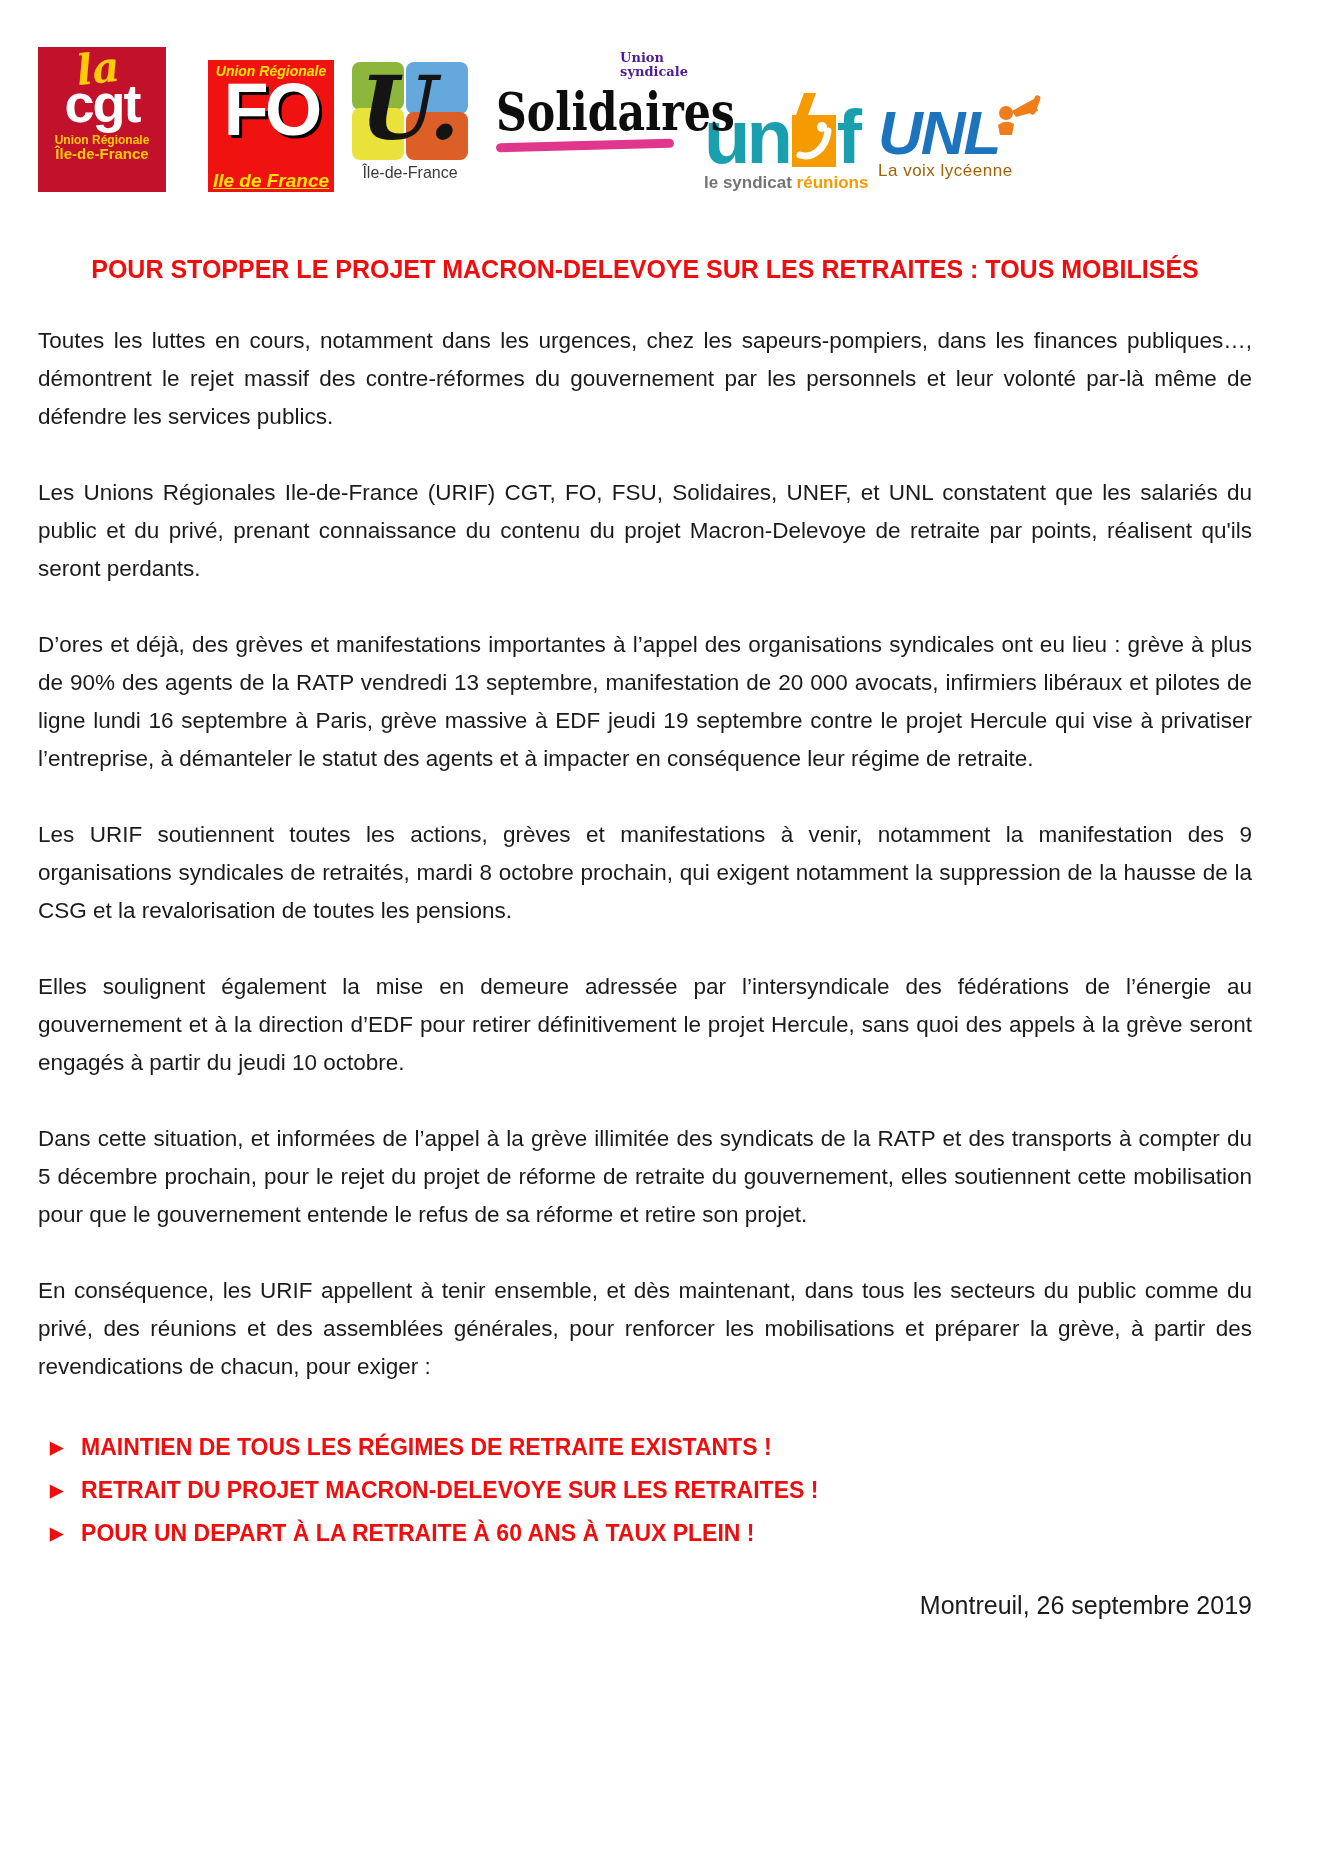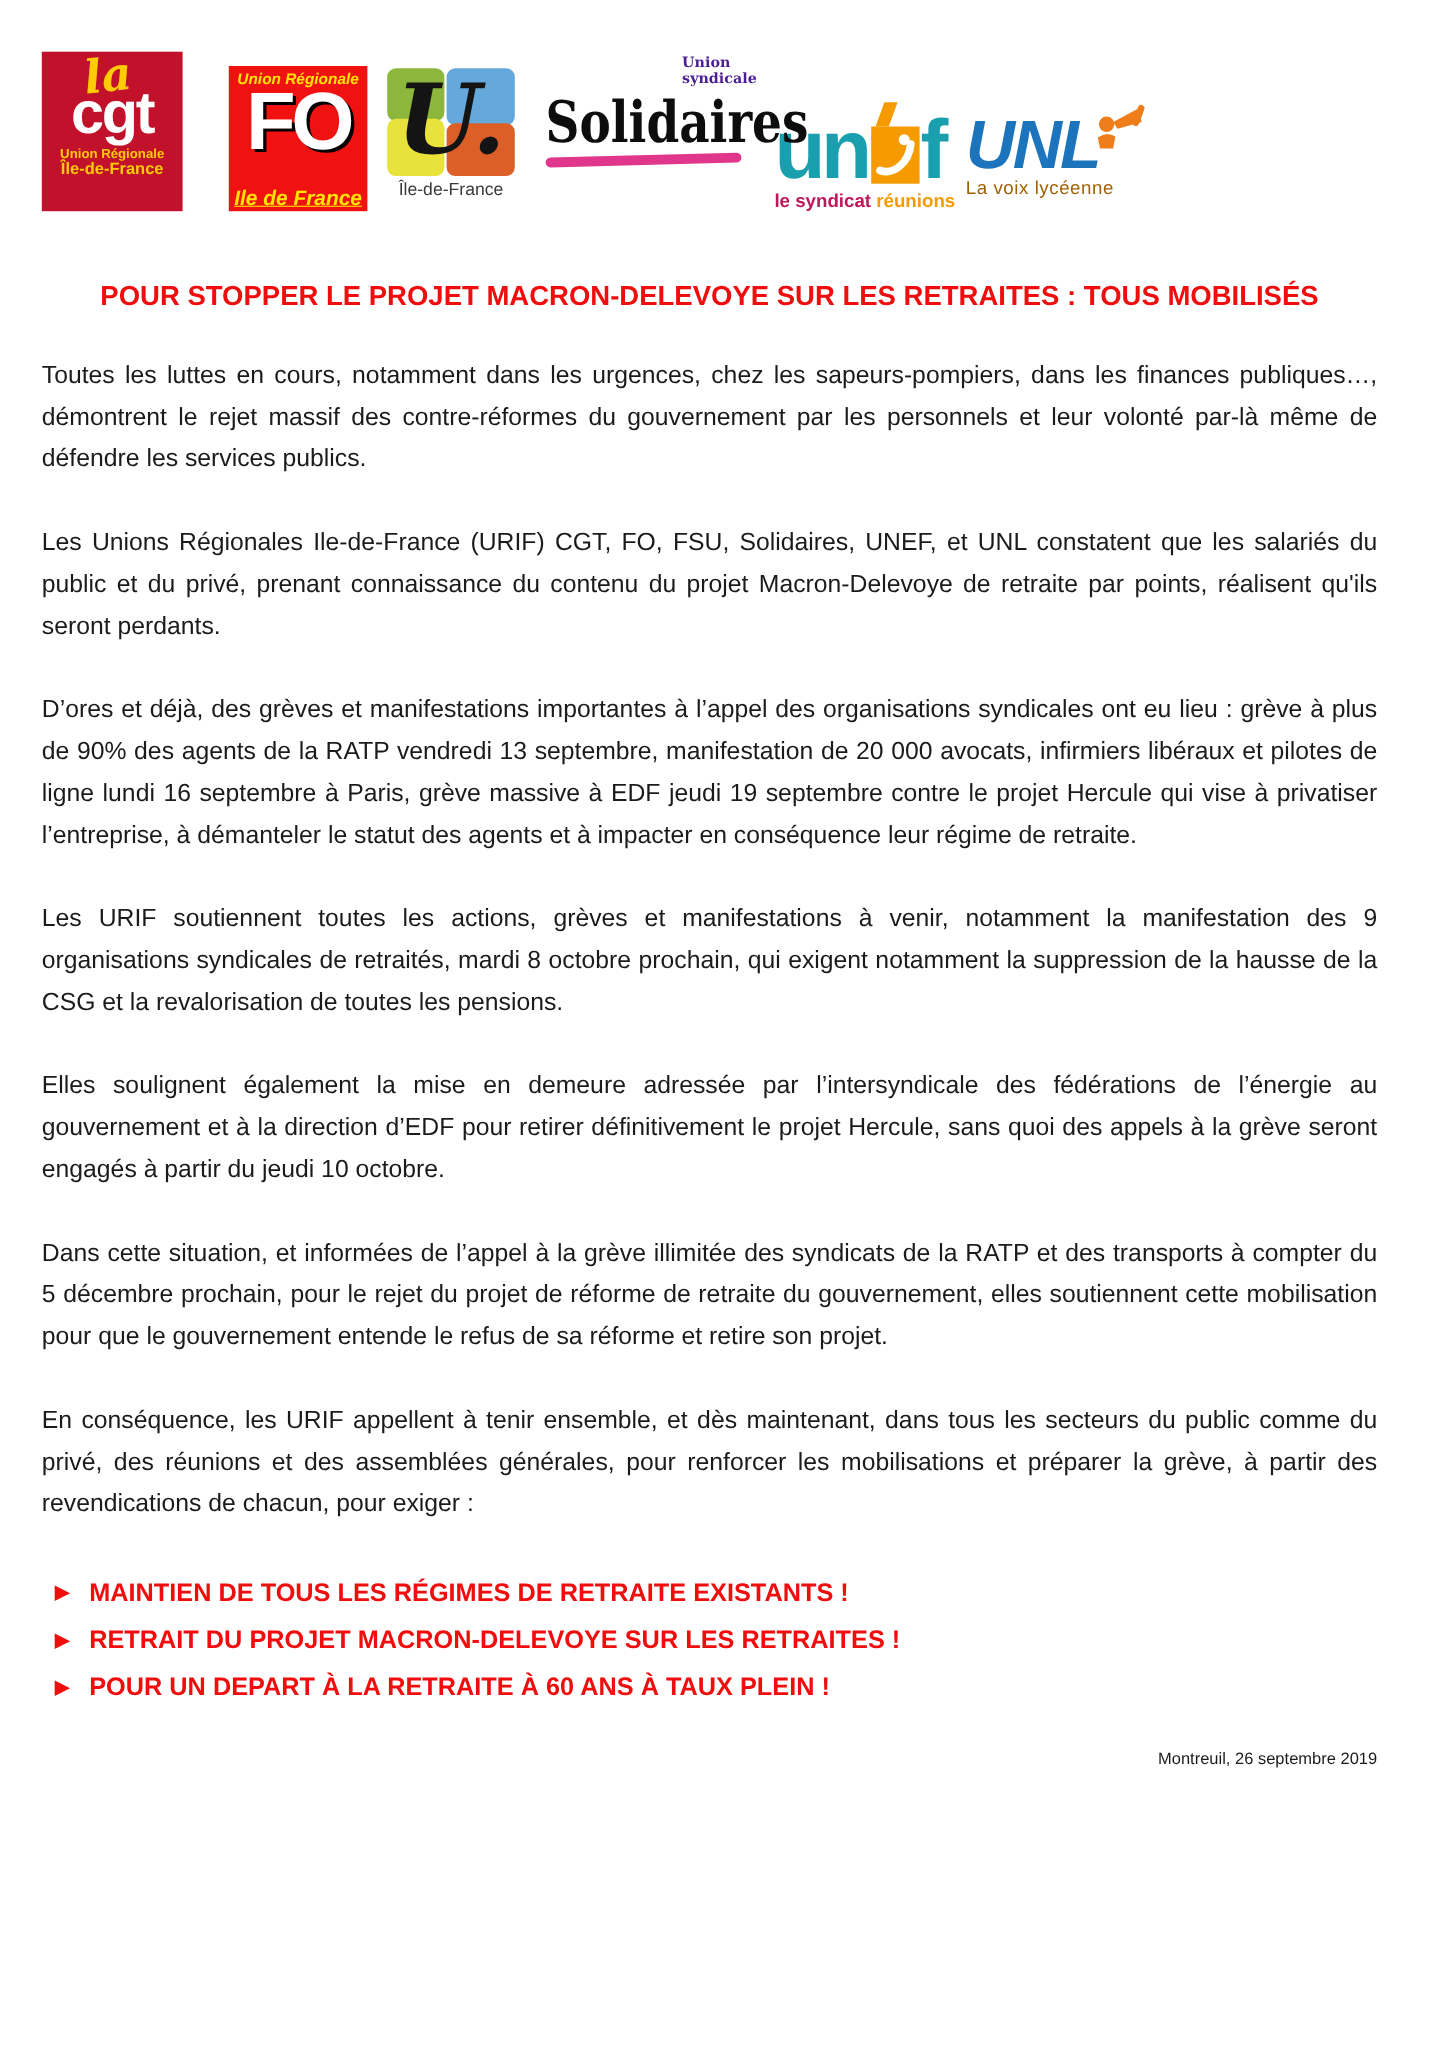--- a/index.html
+++ b/index.html
@@ -64,40 +64,40 @@
 
   
   .unef { margin-left:16px; margin-top:48px; width:158px; text-align:left; }
   .unef .word { display:flex; align-items:flex-end; height:74px; }
   .unef .t { color:#1a9fae; font-weight:900; font-size:76px; line-height:64px; letter-spacing:-4px; }
   .unef .e-tile { position:relative; width:44px; height:52px; background:#f59b00; margin:0 1px 2px 3px; }
   .unef .e-tile svg { position:absolute; inset:0; }
   .unef .apostrophe { position:absolute; left:8px; top:-22px; width:12px; height:22px;
                       background:#f59b00; transform:skewX(-20deg); }
   .unef .tagline { font-weight:bold; font-size:17px; margin-top:4px; white-space:nowrap; }
-  .unef .tg-teal { color:#be185d; } .unef .tg-orange { color:#f59b00; }
+  .unef .tg-teal { color:#737373; } .unef .tg-orange { color:#f59b00; }
 
   
   .unl { margin-left:16px; margin-top:58px; width:158px; text-align:left; position:relative; }
   .unl .name { color:#1c75bc; font-weight:900; font-size:62px; line-height:56px;
                letter-spacing:-2px; font-style:italic; }
   .unl .trumpeter { position:absolute; right:-8px; top:-14px; }
   .unl .tagline { color:#a16207; font-size:17px; margin-top:0px; letter-spacing:0.5px; }
 
   
   .headline { text-align:center; color:#f00d0d; font-weight:bold; font-size:25px;
               margin-top:48px; letter-spacing:0; }
   .copy { margin-top:0; }
   .copy p { font-size:22.5px; line-height:38px; text-align:justify; margin-top:38px;
             color:#1b1b1b; }
   .demands { list-style:none; margin-top:40px; padding-left:12px; }
   .demands li { display:flex; align-items:center; color:#f00d0d; font-weight:bold;
                 font-size:23px; line-height:43px; }
   .demands .bullet { color:#f00d0d; font-size:17px; margin-right:18px; line-height:1; }
-  .dateline { text-align:right; font-size:15px; margin-top:36px; color:#1b1b1b; }
+  .dateline { text-align:right; font-size:25px; margin-top:36px; color:#1b1b1b; }
 </style>
 </head>
 <body>
 
 <div class="page">
 
   <div class="logo-strip">
 
     <div class="logo-box cgt">
       <div class="script">la</div>

